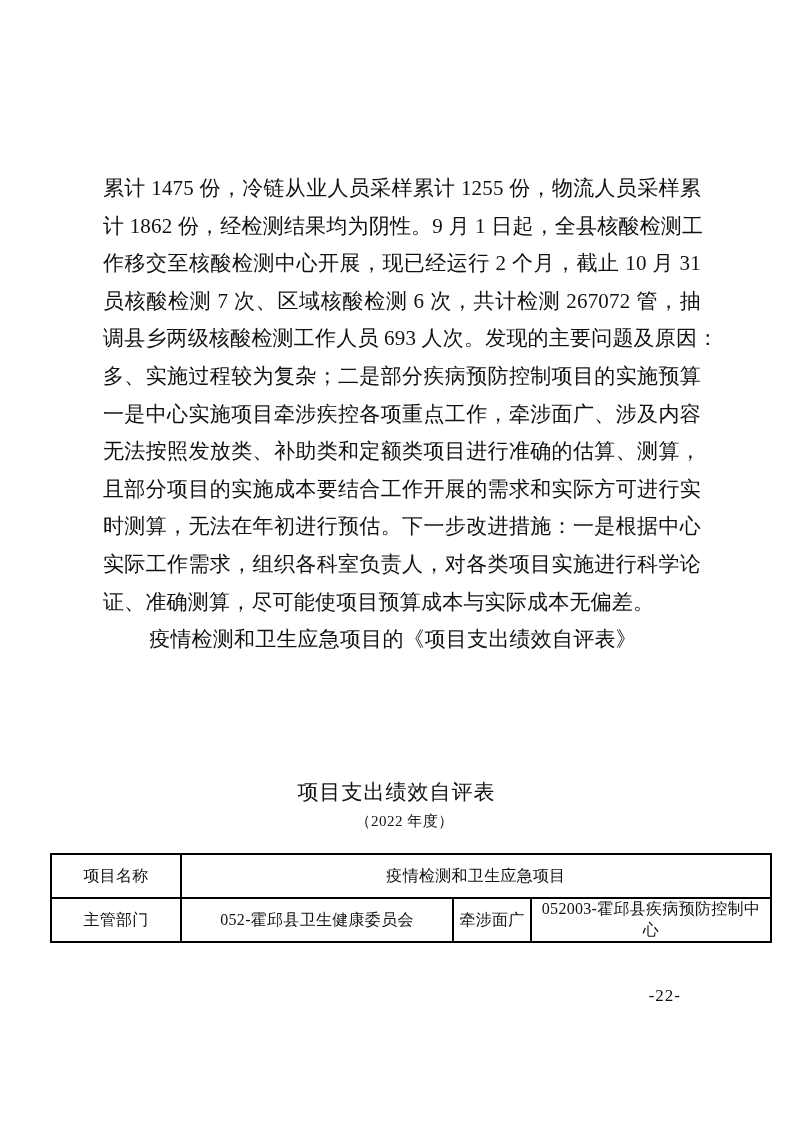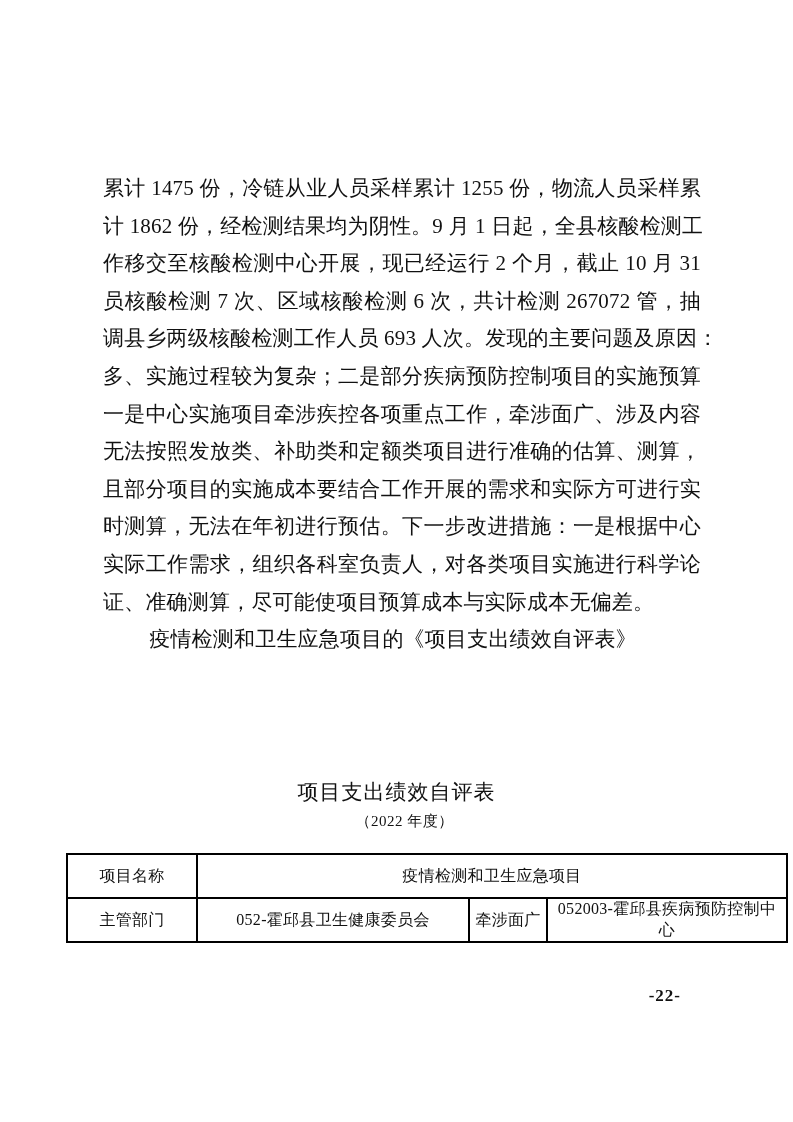--- a/index.html
+++ b/index.html
@@ -57,21 +57,21 @@
     top: 812px;
     left: 0;
     width: 100%;
     text-align: center;
     font-size: 15px;
     letter-spacing: 0.5px;
     padding-left: 8px;
   }
   table.eval-table {
     position: absolute;
-    left: 66px;
+    left: 50px;
     top: 853px;
     width: 720px;
     border-collapse: collapse;
     table-layout: fixed;
     font-size: 16px;
     font-family: Liberation Serif, serif;
   }
   table.eval-table td {
     border: 2px solid #000000;
     height: 42px;
@@ -80,21 +80,20 @@
     padding: 0 4px;
     letter-spacing: 0.3px;
     overflow: hidden;
   }
   .page-number {
     position: absolute;
     top: 986px;
     right: 112px;
     font-size: 17px;
     letter-spacing: 1px;
-    font-weight: bold;
   }
 </style>
 </head>
 <body>
 
 <div class="page">
 
   <div class="body-block">
     <div class="bline">累计 1475 份，冷链从业人员采样累计 1255 份，物流人员采样累</div>
     <div class="bline">计 1862 份，经检测结果均为阴性。9 月 1 日起，全县核酸检测工</div>

